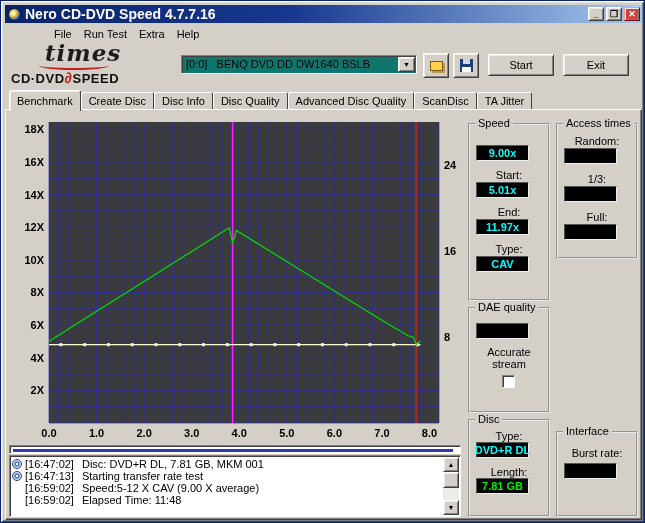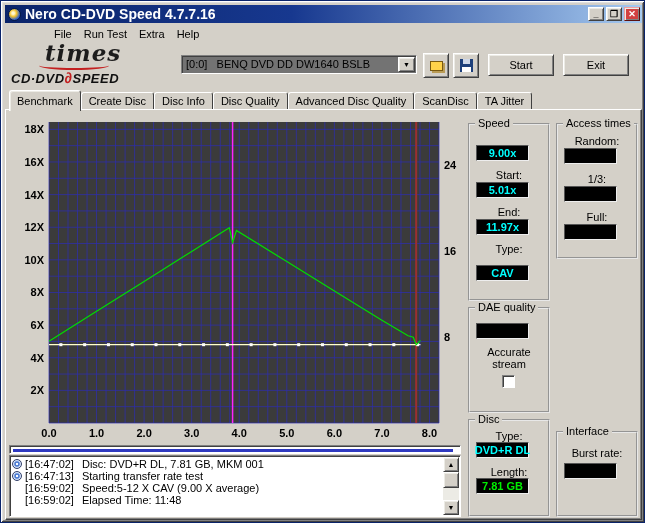--- a/index.html
+++ b/index.html
@@ -23,24 +23,24 @@
           margin-left:2px;color:#000;cursor:default;line-height:1;}
   .tb-close{background:#d24040;color:#fff;border-color:#f0a0a0 #5a1010 #5a1010 #f0a0a0;}
   
   .menubar{position:absolute;left:4px;top:23px;width:637px;height:17px;display:flex;align-items:flex-end;margin-left:43px;}
   .menu-item{font-size:11px;padding:1px 6px;white-space:pre;}
   
   .logo{position:absolute;left:8px;top:42px;width:168px;height:44px;}
   .logo-brand{position:absolute;left:36px;top:-4px;font-family:"DejaVu Serif",serif;font-style:italic;font-weight:bold;
               font-size:23px;color:#1c1c1c;letter-spacing:1px;}
   .logo-swoosh{position:absolute;left:30px;top:18px;width:70px;height:9px;border-bottom:2px solid #c32020;border-radius:50%;}
-  .logo-sub{position:absolute;left:2px;top:26px;font-style:italic;font-weight:bold;font-size:13px;color:#101010;
+  .logo-sub{position:absolute;left:2px;top:26px;font-weight:bold;font-size:13px;color:#101010;
             letter-spacing:0.5px;white-space:pre;}
   .logo-sym{color:#c32020;font-size:15px;}
-  .combo{position:absolute;left:180px;top:54px;width:236px;height:19px;background:#737373;}
+  .combo{position:absolute;left:180px;top:54px;width:236px;height:19px;background:#0f766e;}
   .combo-text{position:absolute;left:4px;top:2px;font-size:11px;white-space:pre;}
   .combo-arrow{position:absolute;right:1px;top:1px;width:17px;height:15px;font-size:7px;display:flex;align-items:center;justify-content:center;}
   .tool-btn{position:absolute;top:52px;width:26px;height:25px;display:flex;align-items:center;justify-content:center;}
   .handcard{width:13px;height:10px;background:#ffd24a;border:1px solid #7a5a10;box-shadow:2px 2px 0 #b99b55;}
   .floppy{width:13px;height:13px;background:#1d3f7a;position:relative;}
   .floppy:before{content:"";position:absolute;left:3px;top:0;width:7px;height:5px;background:#cfd8e8;}
   .floppy:after{content:"";position:absolute;left:2px;bottom:0;width:9px;height:5px;background:#ffffff;}
   .btn{position:absolute;top:53px;width:66px;height:22px;font-size:11px;display:flex;align-items:center;justify-content:center;}
   
   .tabstrip{position:absolute;left:8px;top:88px;height:21px;display:flex;align-items:flex-end;z-index:3;}
@@ -235,21 +235,21 @@
 
   <div class="group" style="left:467px;top:122px;width:82px;height:178px;">
     <span class="gtitle">Speed</span>
     <span class="glabel" style="top:7px;margin-top:48px;">Average</span>
     <div class="led" style="top:20px;">9.00x</div>
     <span class="glabel" style="top:44px;">Start:</span>
     <div class="led" style="top:57px;">5.01x</div>
     <span class="glabel" style="top:81px;">End:</span>
     <div class="led" style="top:94px;">11.97x</div>
     <span class="glabel" style="top:118px;">Type:</span>
-    <div class="led" style="top:140px;">CAV</div>
+    <div class="led" style="top:131px;">CAV</div>
   </div>
 
   <div class="group" style="left:555px;top:122px;width:82px;height:136px;">
     <span class="gtitle">Access times</span>
     <span class="glabel" style="top:10px;">Random:</span>
     <div class="led" style="top:23px;"></div>
     <span class="glabel" style="top:48px;">1/3:</span>
     <div class="led" style="top:61px;"></div>
     <span class="glabel" style="top:86px;">Full:</span>
     <div class="led" style="top:99px;"></div>

